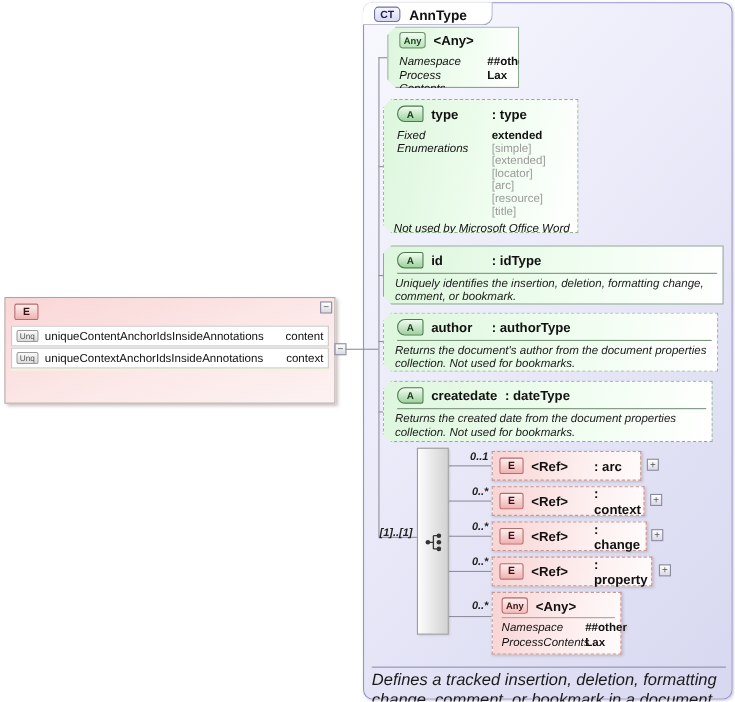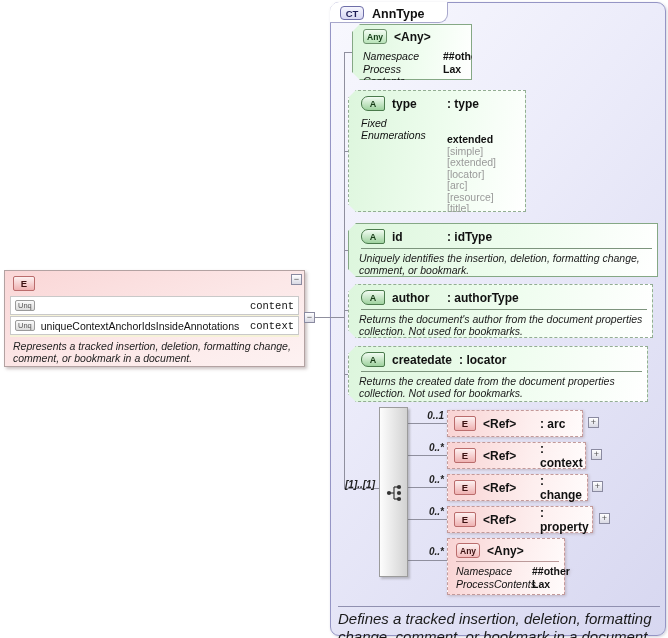--- a/index.html
+++ b/index.html
@@ -37,21 +37,21 @@
      background:linear-gradient(#f4fdf4,#b8e3b8);display:flex;align-items:center;justify-content:center;
      font-size:8.5px;font-weight:bold;color:#17401a;}
   .gsep{height:1px;background:#7d947d;margin:1px 5px 0 12px;}
   .desc{font-style:italic;font-size:10.5px;line-height:1.16;color:#1a1a1a;padding:3px 8px 0 10px;}
   .kvrows{display:grid;grid-template-columns:80px auto;padding:3px 4px 0 28px;
      font-size:10.5px;line-height:12.5px;}
   .kl{font-style:italic;}
   .kv{font-weight:bold;}
   .enbody{display:flex;padding:3px 4px 0 12px;font-size:10.5px;line-height:11.5px;flex:1 1 auto;}
   .encol1{width:86px;font-style:italic;}
-  .enval{font-weight:bold;color:#111;margin-top:16px;}
+  .enval{font-weight:bold;color:#111;}
   .enum{color:#9a9a9a;}
   .bnote{font-style:italic;font-size:10.5px;padding:2px 5px 3px 9px;}
 
   
   .ebox{background:linear-gradient(100deg,#f9d3d3 0%,#fdeeee 60%,#fffbfb 100%);
      border:1px dashed #c39a9a;z-index:3;
      filter:drop-shadow(1.5px 1.5px 1.5px rgba(130,100,100,.35));}
   .e-badge{flex:0 0 auto;width:20px;height:13px;border:1px solid #ba6c6c;border-radius:2px;
      background:linear-gradient(#fdf1f1,#efb2b2);display:flex;align-items:center;justify-content:center;
      font-size:9.5px;font-weight:bold;color:#3c1212;}
@@ -84,21 +84,21 @@
      box-shadow:2px 2px 3px rgba(140,120,120,.45);}
   .annhdr{display:flex;align-items:center;gap:9px;padding:5px 6px 3px 8px;
      font-size:12px;font-weight:bold;color:#111;}
   .annrows{position:absolute;left:5px;right:5px;top:25px;height:41px;background:#f6f2d8;
      padding:0;z-index:4;}
   .annrow{display:flex;align-items:center;gap:6px;height:19px;background:#ffffff;
      border:1px solid #c9c9c9;box-sizing:border-box;padding:0 4px;margin-bottom:1px;
      font-size:10.5px;white-space:nowrap;}
   .unq-badge{flex:0 0 auto;border:1px solid #9a9a9a;border-radius:2px;padding:1px 2px;
      background:linear-gradient(#fafafa,#dcdcdc);font-size:7.5px;color:#555;line-height:1;}
-  .annval{margin-left:auto;font-size:10.5px;font-family:Liberation Mono, monospace;}
+  .annval{margin-left:auto;font-size:10.5px;}
   .annfoot{position:absolute;left:8px;right:5px;top:70px;font-style:italic;font-size:10.5px;
      line-height:1.14;color:#222;}
 
   .ctfoot{left:338px;top:610px;width:318px;font-style:italic;font-size:15px;line-height:1.2;
      color:#1a1a1a;z-index:3;}
 </style>
 </head>
 <body>
 
 <div class="canvas">
@@ -123,29 +123,29 @@
   <div class="line" style="left:408px;top:560px;width:39px;height:1px;"></div>
 
   <div class="abs annbox">
     <div class="annhdr">
       <span class="e-badge">E</span>
     </div>
     <button class="sqbtn" style="right:2px;top:3px;left:auto;">−</button>
     <div class="annrows">
       <div class="annrow">
         <span class="unq-badge">Unq</span>
+        <span>uniqueContentAnchorIdsInsideAnnotations</span>
         <span class="annval">content</span>
       </div>
       <div class="annrow">
         <span class="unq-badge">Unq</span>
         <span>uniqueContextAnchorIdsInsideAnnotations</span>
         <span class="annval">context</span>
       </div>
     </div>
-    <div class="annfoot">Represents a tracked insertion, deletion, formatting change, comment, or bookmark in a document.</div>
   </div>
 
   <button class="sqbtn" style="left:304px;top:312px;">−</button>
 
   <div class="abs gbox" style="left:352px;top:24px;width:120px;height:56px;">
     <div class="bhdr" style="padding:4px 4px 2px 10px;">
       <span class="anyg-badge">Any</span>
       <span>&lt;Any&gt;</span>
     </div>
     <div class="gsep" style="margin-left:10px;"></div>
@@ -200,21 +200,21 @@
       <span>: authorType</span>
     </div>
     <div class="gsep"></div>
     <div class="desc">Returns the document's author from the document properties collection. Not used for bookmarks.</div>
   </div>
 
   <div class="abs gbox dashed" style="left:348px;top:346px;width:300px;height:56px;">
     <div class="bhdr">
       <span class="a-badge">A</span>
       <span>createdate</span>
-      <span>: locator</span>
+      <span>: dateType</span>
     </div>
     <div class="gsep"></div>
     <div class="desc">Returns the created date from the document properties collection. Not used for bookmarks.</div>
   </div>
 
   <div class="card" style="left:340px;top:479px;">[1]..[1]</div>
   <div class="abs groupbox">
     <svg width="17" height="18" style="position:absolute;left:6px;top:76px;">
       <line x1="2" y1="9" x2="8" y2="9" stroke="#333" stroke-width="1.2"></line>
       <line x1="8" y1="3" x2="8" y2="15" stroke="#333" stroke-width="1.2"></line>

